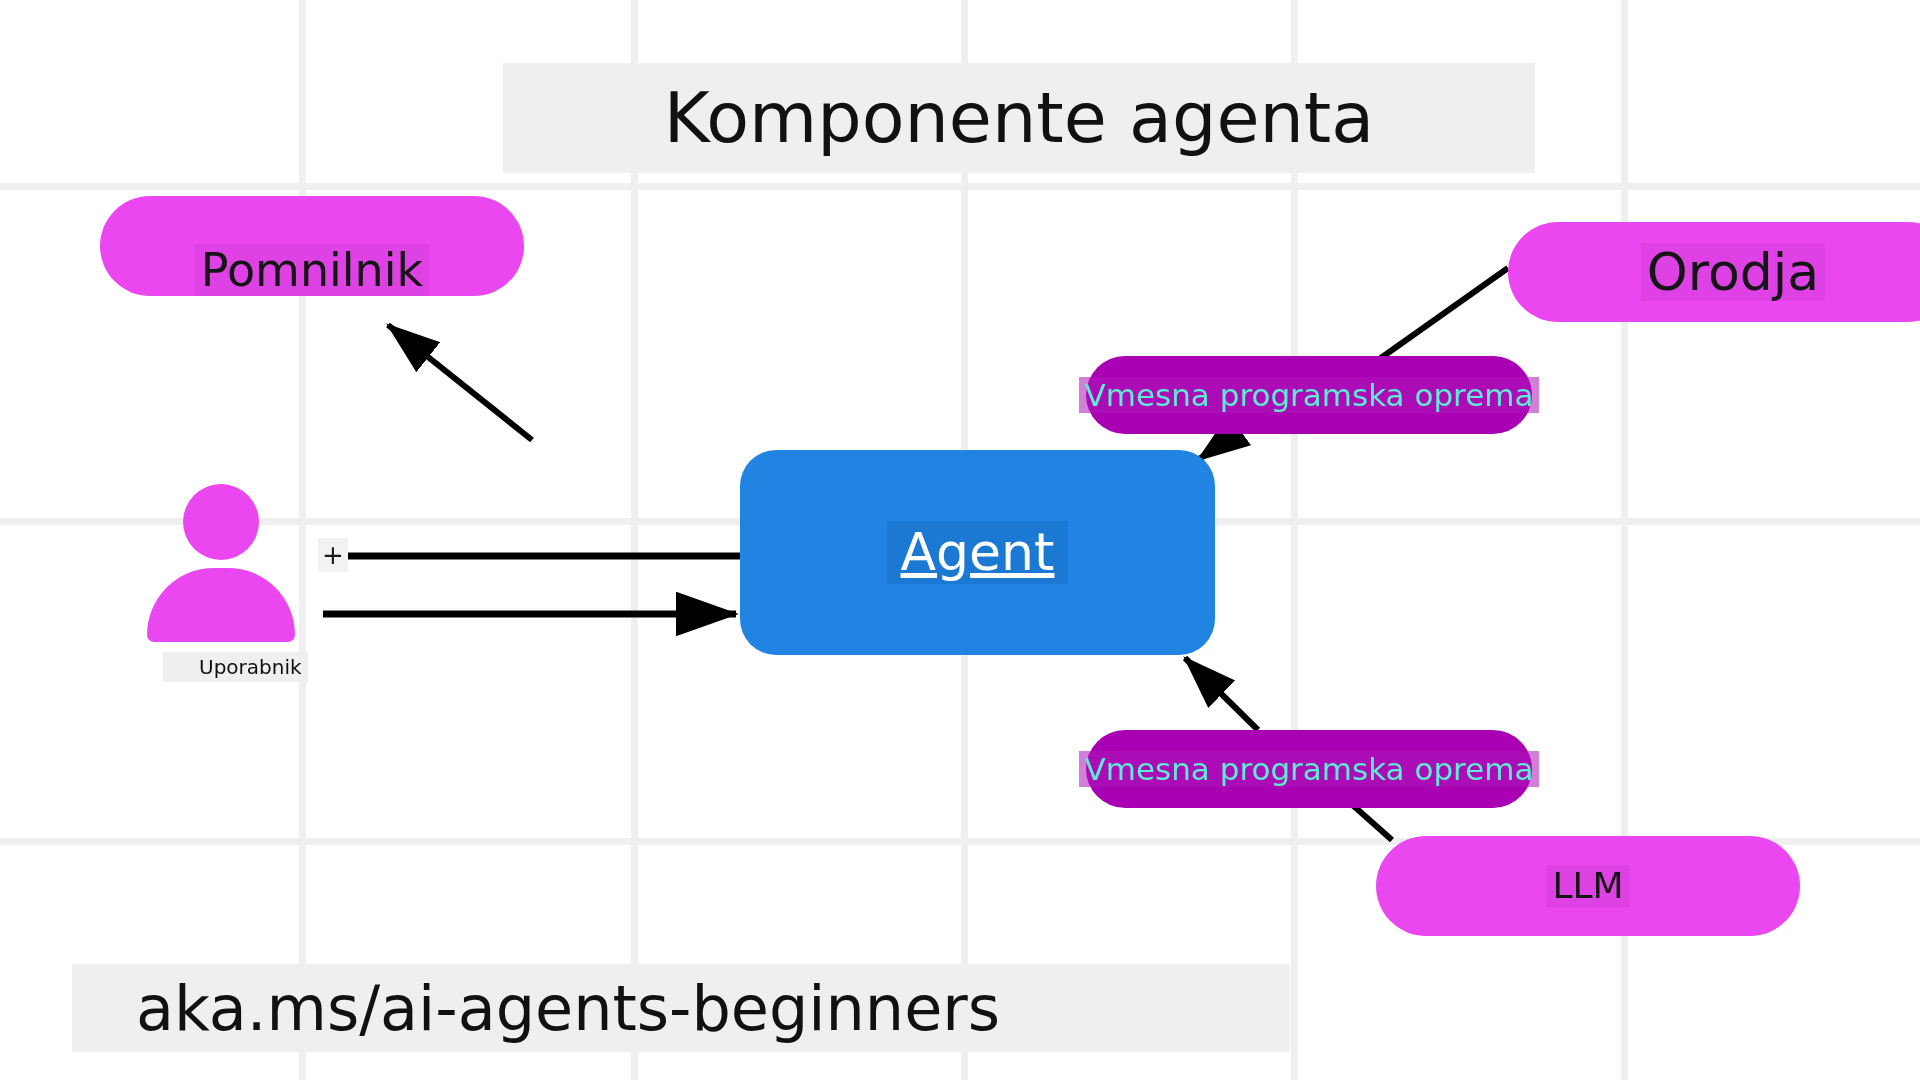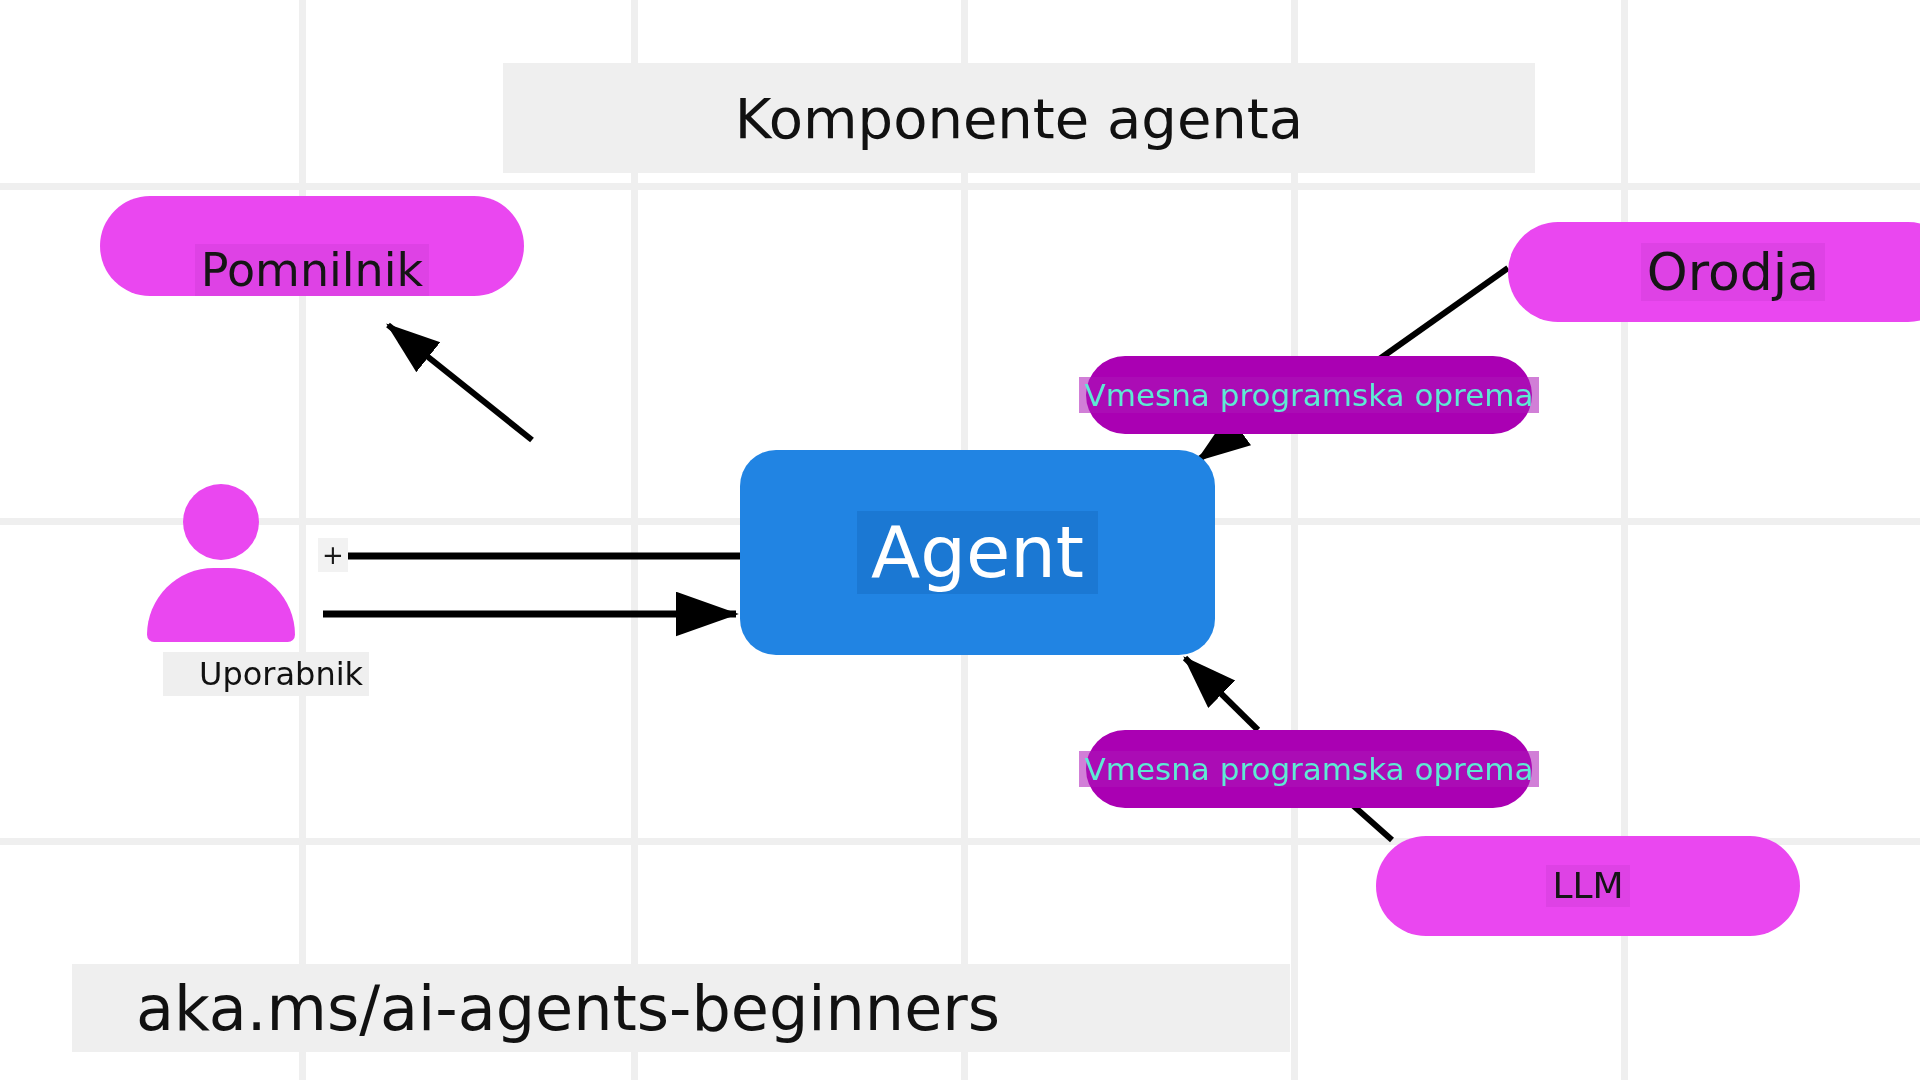--- a/index.html
+++ b/index.html
@@ -186,53 +186,53 @@
     <line x1="340" y1="556" x2="742" y2="556" stroke="#000000" stroke-width="7"></line>
 
     <line x1="323" y1="614" x2="736" y2="614" stroke="#000000" stroke-width="7" marker-end="url(#arrowhead)"></line>
 
     <line x1="1392" y1="840" x2="1330" y2="785" stroke="#000000" stroke-width="6"></line>
 
     <line x1="1258" y1="730" x2="1185" y2="658" stroke="#000000" stroke-width="6" marker-end="url(#arrowhead)"></line>
   </svg>
 
   <div class="banner" style="left:503px; top:63px; width:1032px; height:110px; justify-content:center;">
-    <span class="banner-text" style="font-size:56px;">Komponente agenta</span>
+    <span class="banner-text" style="font-size:70px;">Komponente agenta</span>
   </div>
 
   <div class="node pill-pink" style="left:100px; top:196px; width:424px; height:100px;align-items:flex-end;">
     <span class="node-text" style="font-size:46px;">Pomnilnik</span>
   </div>
 
   <div class="node pill-pink" style="left:1508px; top:222px; width:450px; height:100px;">
     <span class="node-text" style="font-size:52px;">Orodja</span>
   </div>
 
   <div class="node pill-purple" style="left:1086px; top:356px; width:446px; height:78px;">
     <span class="node-text" style="font-size:31px;">Vmesna programska oprema</span>
   </div>
 
 
   <div class="node box-blue" style="left:740px; top:450px; width:475px; height:205px;">
-    <span class="node-text" style="font-size:72px;">Agent</span>
+    <span class="node-text" style="font-size:52px;text-decoration:underline;">Agent</span>
   </div>
 
   <div class="node pill-purple" style="left:1086px; top:730px; width:446px; height:78px;">
     <span class="node-text" style="font-size:31px;">Vmesna programska oprema</span>
   </div>
 
   <div class="node pill-pink" style="left:1376px; top:836px; width:424px; height:100px;">
     <span class="node-text" style="font-size:36px;">LLM</span>
   </div>
 
   <div class="user-figure" style="left:147px; top:484px; width:148px; height:158px;">
     <div class="user-head"></div>
     <div class="user-body"></div>
   </div>
-  <div class="user-label" style="left:163px; top:652px; font-size:32px;padding-left:36px;">Uporabnik</div>
+  <div class="user-label" style="left:163px; top:652px; font-size:20px;padding-left:36px;">Uporabnik</div>
 
   <div class="plus-marker" style="left:318px; top:538px; width:30px; height:34px; font-size:26px;">+</div>
 
   <div class="banner" style="left:72px; top:964px; width:1218px; height:88px; padding-left:64px;">
     <span class="banner-text" style="font-size:62px;">aka.ms/ai-agents-beginners</span>
   </div>
 
 </div>
 
 </body></html>

